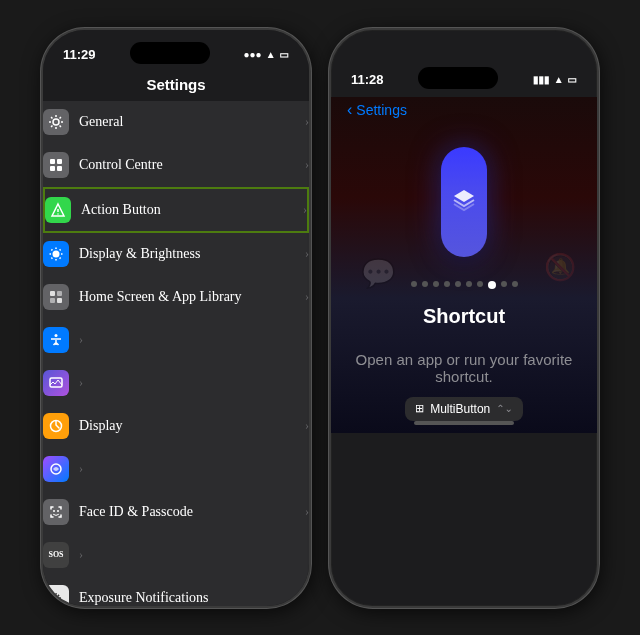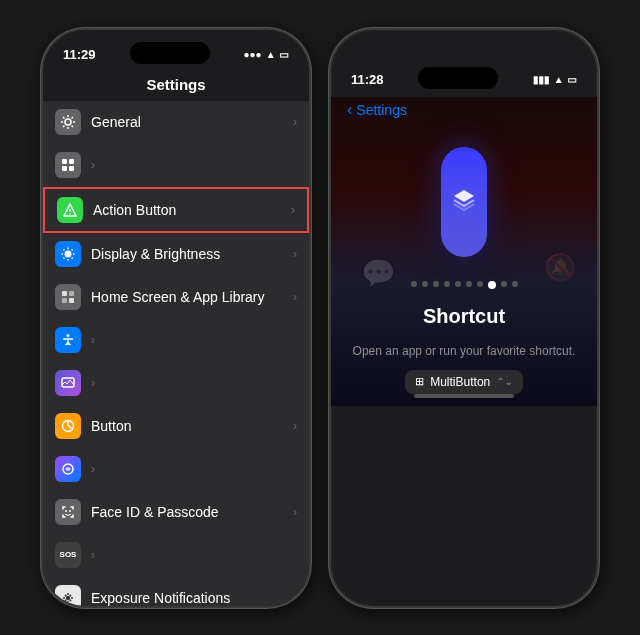--- a/index.html
+++ b/index.html
@@ -75,31 +75,32 @@
       font-weight: 600;
     }
 
     .settings-section {
       margin-bottom: 0;
     }
 
     .settings-item {
       display: flex;
       align-items: center;
-      padding: 8px 12px;
+      padding: 8px 0;
       border-bottom: 1px solid #2c2c2e;
       background: #2c2c2e;
       cursor: pointer;
       position: relative;
+      font-family: Liberation Serif, serif;
     }
 
     .settings-item:last-child { border-bottom: none; }
 
     .settings-item.highlighted {
-      border: 2px solid #ef4444;
+      border: 2px solid #4d7c0f;
       background: #2c2c2e;
       z-index: 2;
     }
 
     .item-icon {
       width: 26px;
       height: 26px;
       border-radius: 6px;
       margin-right: 10px;
       flex-shrink: 0;
@@ -206,26 +207,26 @@
     
     .shortcut-section {
       text-align: center;
       padding: 0 20px;
     }
 
     .shortcut-title {
       color: #fff;
       font-size: 20px;
       font-weight: 700;
-      margin-bottom: 16px;
+      margin-bottom: 23px;
     }
 
     .shortcut-desc {
       color: #8e8e93;
-      font-size: 12px;
+      font-size: 15px;
       margin-bottom: 12px;
     }
 
     .shortcut-selector {
       display: inline-flex;
       align-items: center;
       gap: 6px;
       background: #2c2c2e;
       border-radius: 8px;
       padding: 5px 10px;
@@ -297,20 +298,21 @@
         </div>
         <div class="settings-item">
           <div class="item-icon icon-control">
             <svg width="16" height="16" viewBox="0 0 16 16" fill="white">
                 <rect x="2" y="2" width="5" height="5" rx="1" fill="white"></rect>
                 <rect x="9" y="2" width="5" height="5" rx="1" fill="white"></rect>
                 <rect x="2" y="9" width="5" height="5" rx="1" fill="white"></rect>
                 <rect x="9" y="9" width="5" height="5" rx="1" fill="white"></rect>
               </svg>
           </div>
+          <span class="item-label">Control Centre</span>
           <span class="item-chevron">›</span>
         </div>
         <div class="settings-item highlighted">
           <div class="item-icon icon-action" style="background:#32d74b;">
             <svg width="16" height="16" viewBox="0 0 16 16">
                 <polygon points="8,2 14,14 2,14" fill="none" stroke="white" stroke-width="1.5"></polygon>
                 <line x1="8" y1="7" x2="8" y2="10" stroke="white" stroke-width="1.5"></line>
                 <circle cx="8" cy="12" r="0.7" fill="white"></circle>
               </svg>
           </div>
@@ -357,21 +359,21 @@
           </div>
           <span class="item-chevron">›</span>
         </div>
         <div class="settings-item">
           <div class="item-icon icon-standby">
             <svg width="16" height="16" viewBox="0 0 16 16">
                 <path d="M8 3v4l3 3" stroke="white" stroke-width="1.5" fill="none" stroke-linecap="round"></path>
                 <circle cx="8" cy="8" r="5.5" stroke="white" stroke-width="1.5" fill="none"></circle>
               </svg>
           </div>
-          <span class="item-label">Button</span>
+          <span class="item-label">Display</span>
           <span class="item-chevron">›</span>
         </div>
         <div class="settings-item">
           <div class="item-icon" style="background:linear-gradient(135deg,#a04dff,#007aff);">
             <svg width="16" height="16" viewBox="0 0 16 16">
                 <ellipse cx="8" cy="8" rx="5" ry="5" fill="none" stroke="white" stroke-width="1.5"></ellipse>
                 <path d="M5 8q3-4 6 0q-3 4-6 0" fill="white" opacity="0.7"></path>
               </svg>
           </div>
           <span class="item-chevron">›</span>

